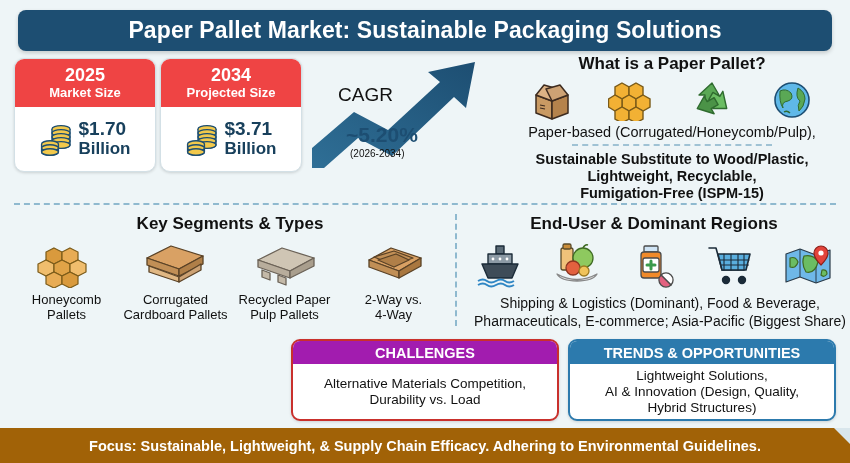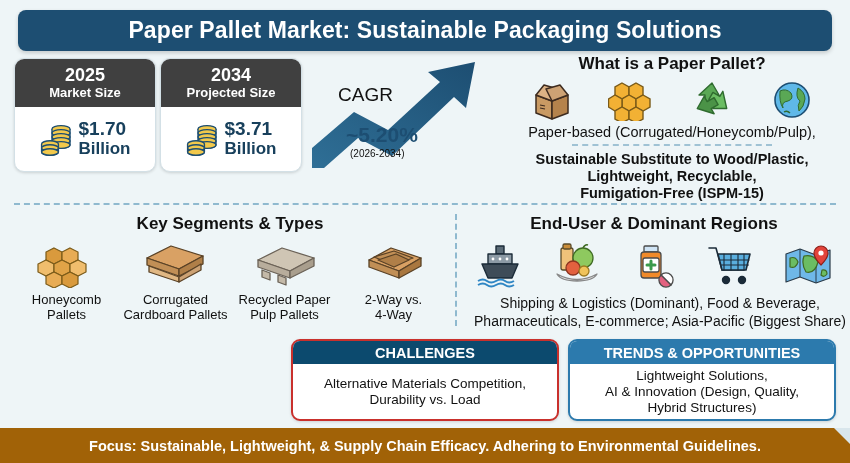--- a/index.html
+++ b/index.html
@@ -47,21 +47,21 @@
     height: 112px;
     background: #ffffff;
     border-radius: 10px;
     border: 1px solid #d3e0e6;
     box-shadow: 0 1px 3px rgba(0,0,0,0.15);
     overflow: hidden;
   }
   #stat-card-1 { left: 14px; }
   #stat-card-2 { left: 160px; }
   .stat-head {
-    background: #404040;
+    background: #ef4444;
     height: 48px;
     display: flex;
     flex-direction: column;
     align-items: center;
     justify-content: center;
     color: #ffffff;
   }
   .stat-year { font-size: 18px; font-weight: bold; line-height: 19px; }
   .stat-sub  { font-size: 13px; font-weight: bold; line-height: 15px; }
   .stat-body {
@@ -225,21 +225,21 @@
   .panel-head {
     height: 23px;
     display: flex;
     align-items: center;
     justify-content: center;
     color: #fff;
     font-weight: bold;
     font-size: 14.5px;
   }
   #panel-drivers .panel-head { background: #3b9b4c; }
-  #panel-chall   .panel-head { background: #0c4a6e; }
+  #panel-chall   .panel-head { background: #a21caf; }
   #panel-trends  .panel-head { background: #2c7aad; }
   .panel-body {
     height: 55px;
     display: flex;
     align-items: center;
     justify-content: center;
     text-align: center;
     font-size: 13.5px;
     color: #111;
     line-height: 16px;

